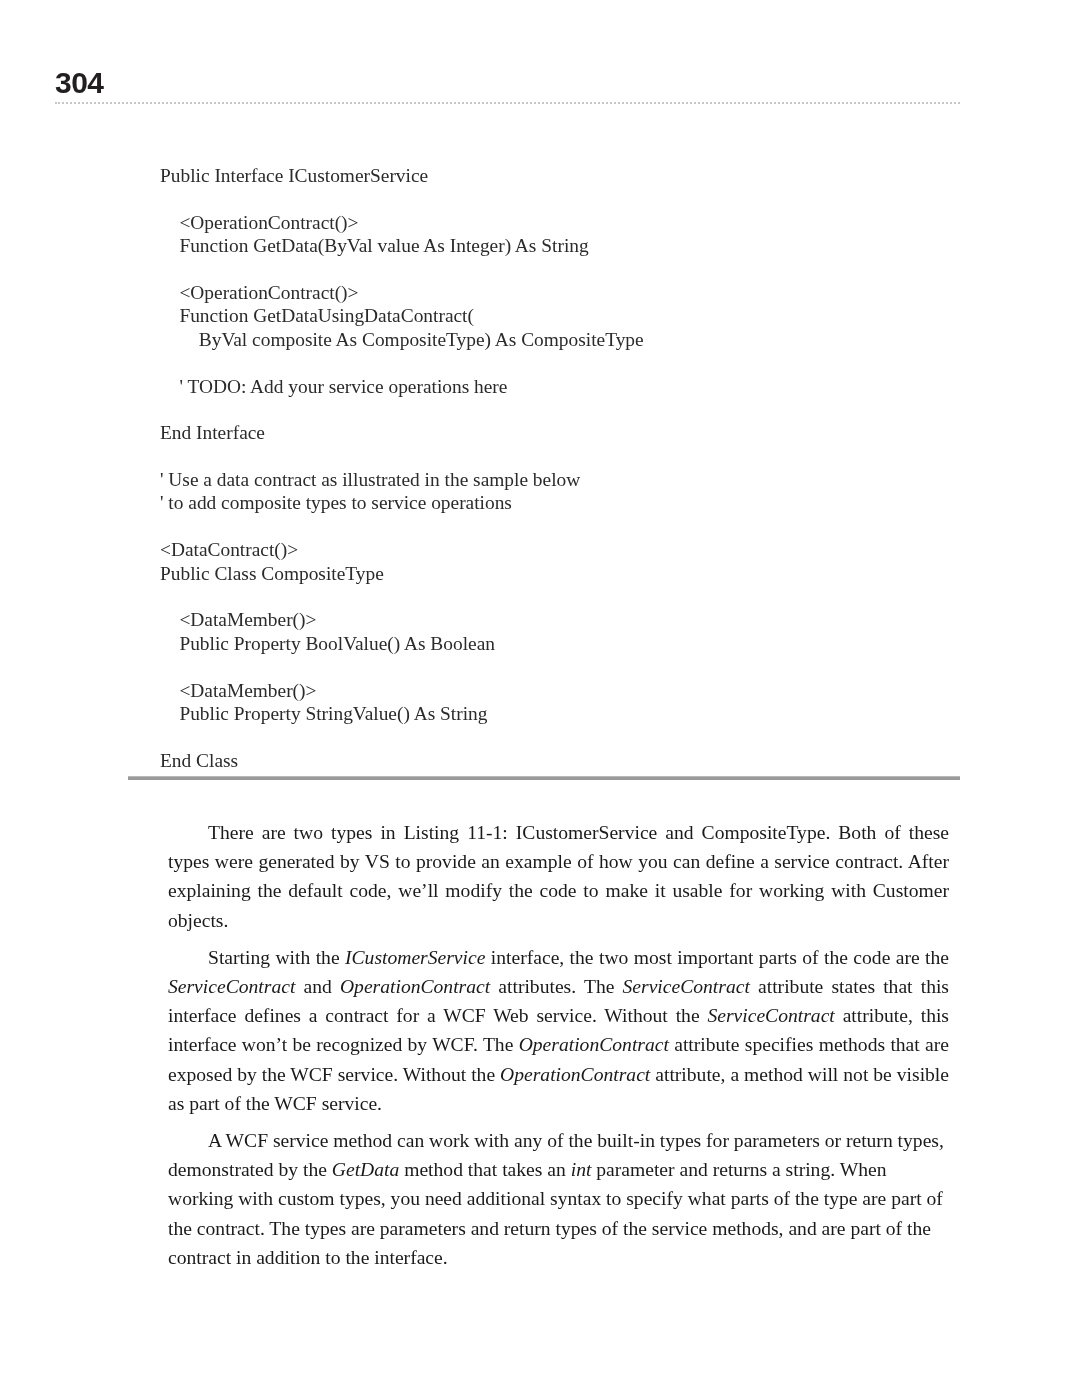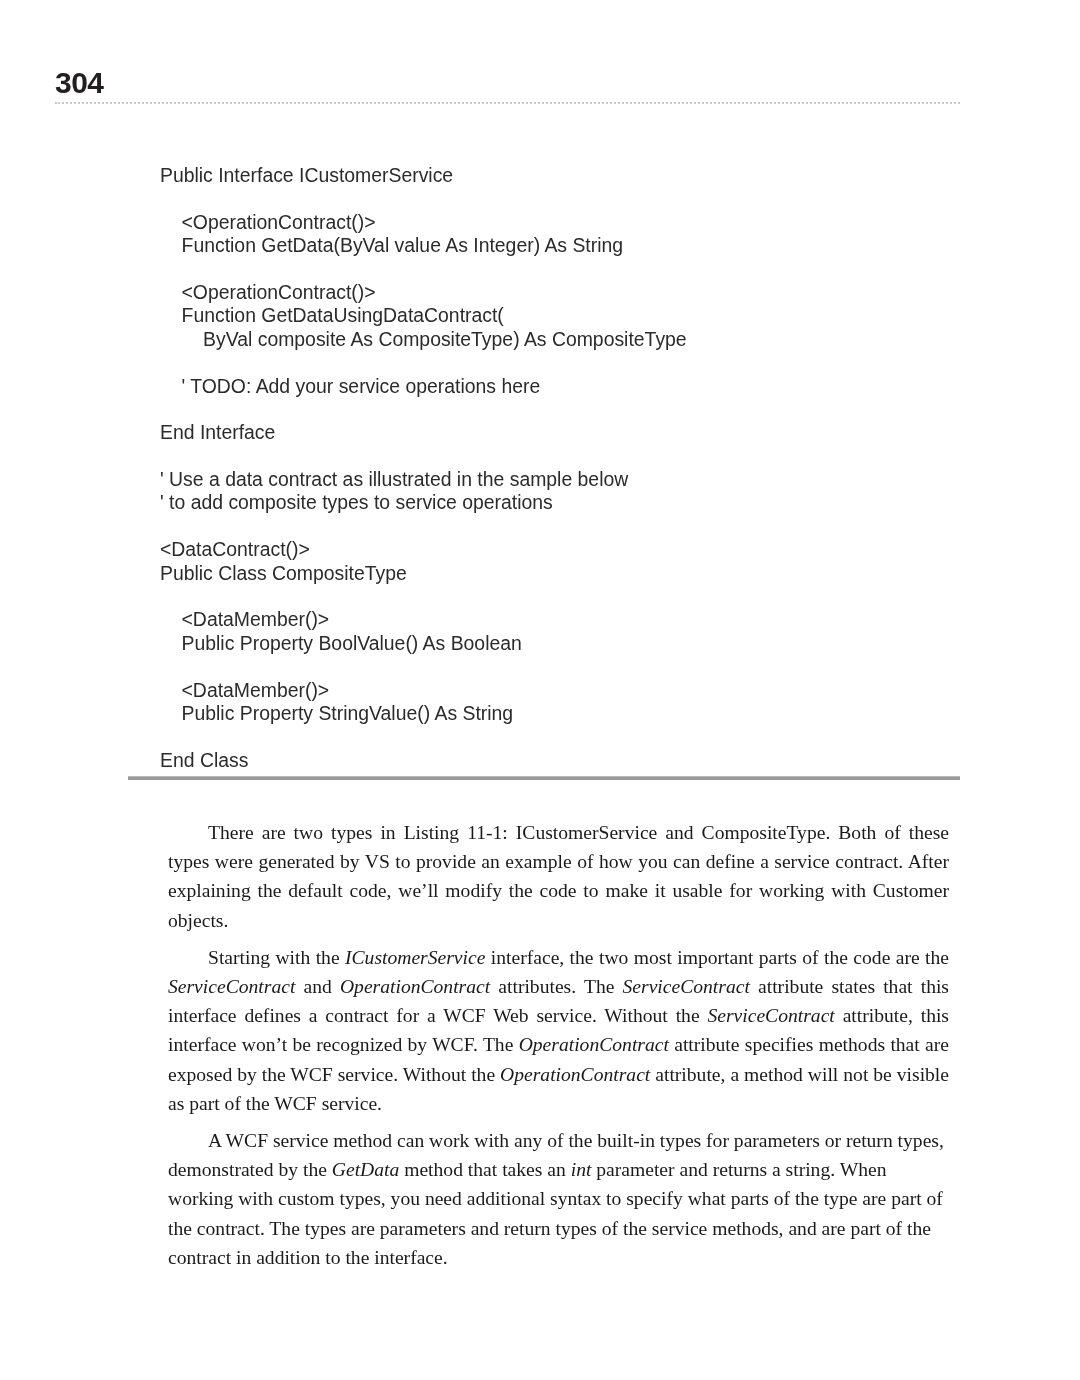--- a/index.html
+++ b/index.html
@@ -54,21 +54,21 @@
     height: 2px;
     border-top: 2px dotted #c8c6c7;
   }
 
   
   .code-listing {
     position: absolute;
     left: 160px;
     top: 164px;
     width: 800px;
-    font-family: Liberation Sans, sans-serif;
+    font-family: Liberation Serif, serif;
     font-size: 19.4px;
     line-height: 23.4px;
     color: #2b2b2b;
     white-space: pre;
     letter-spacing: 0px;
   }
   .code-line {
     height: 23.4px;
     white-space: pre;
   }

